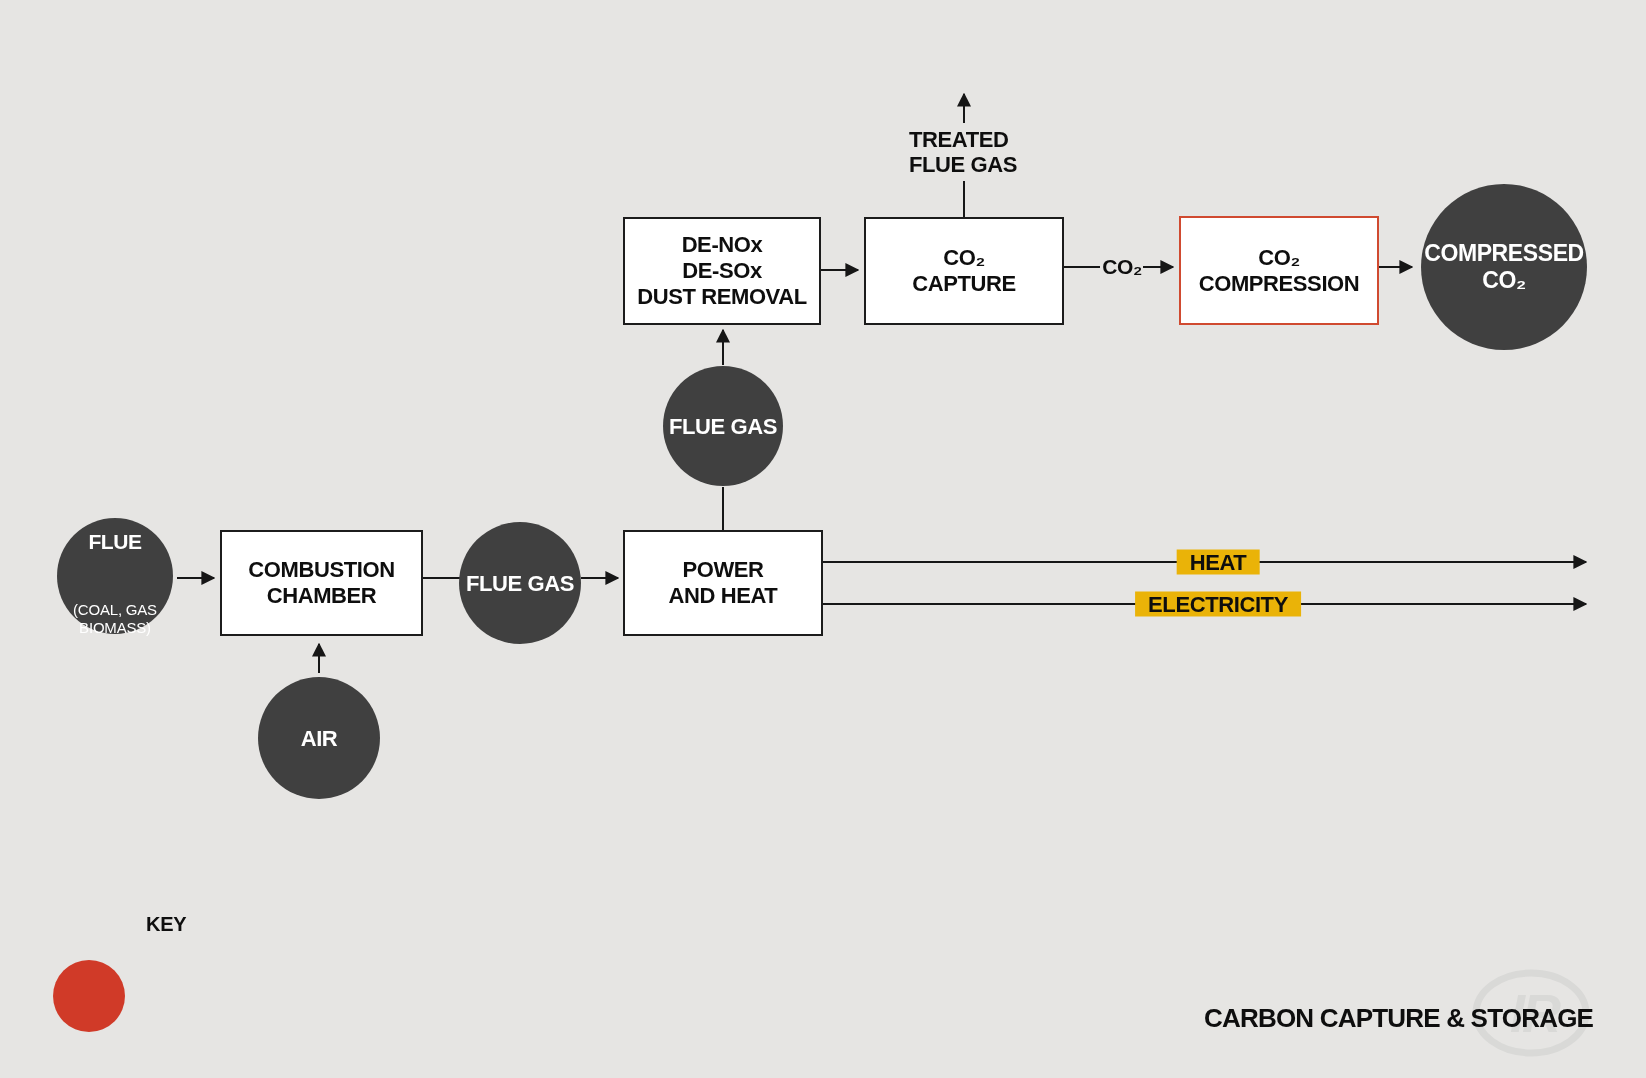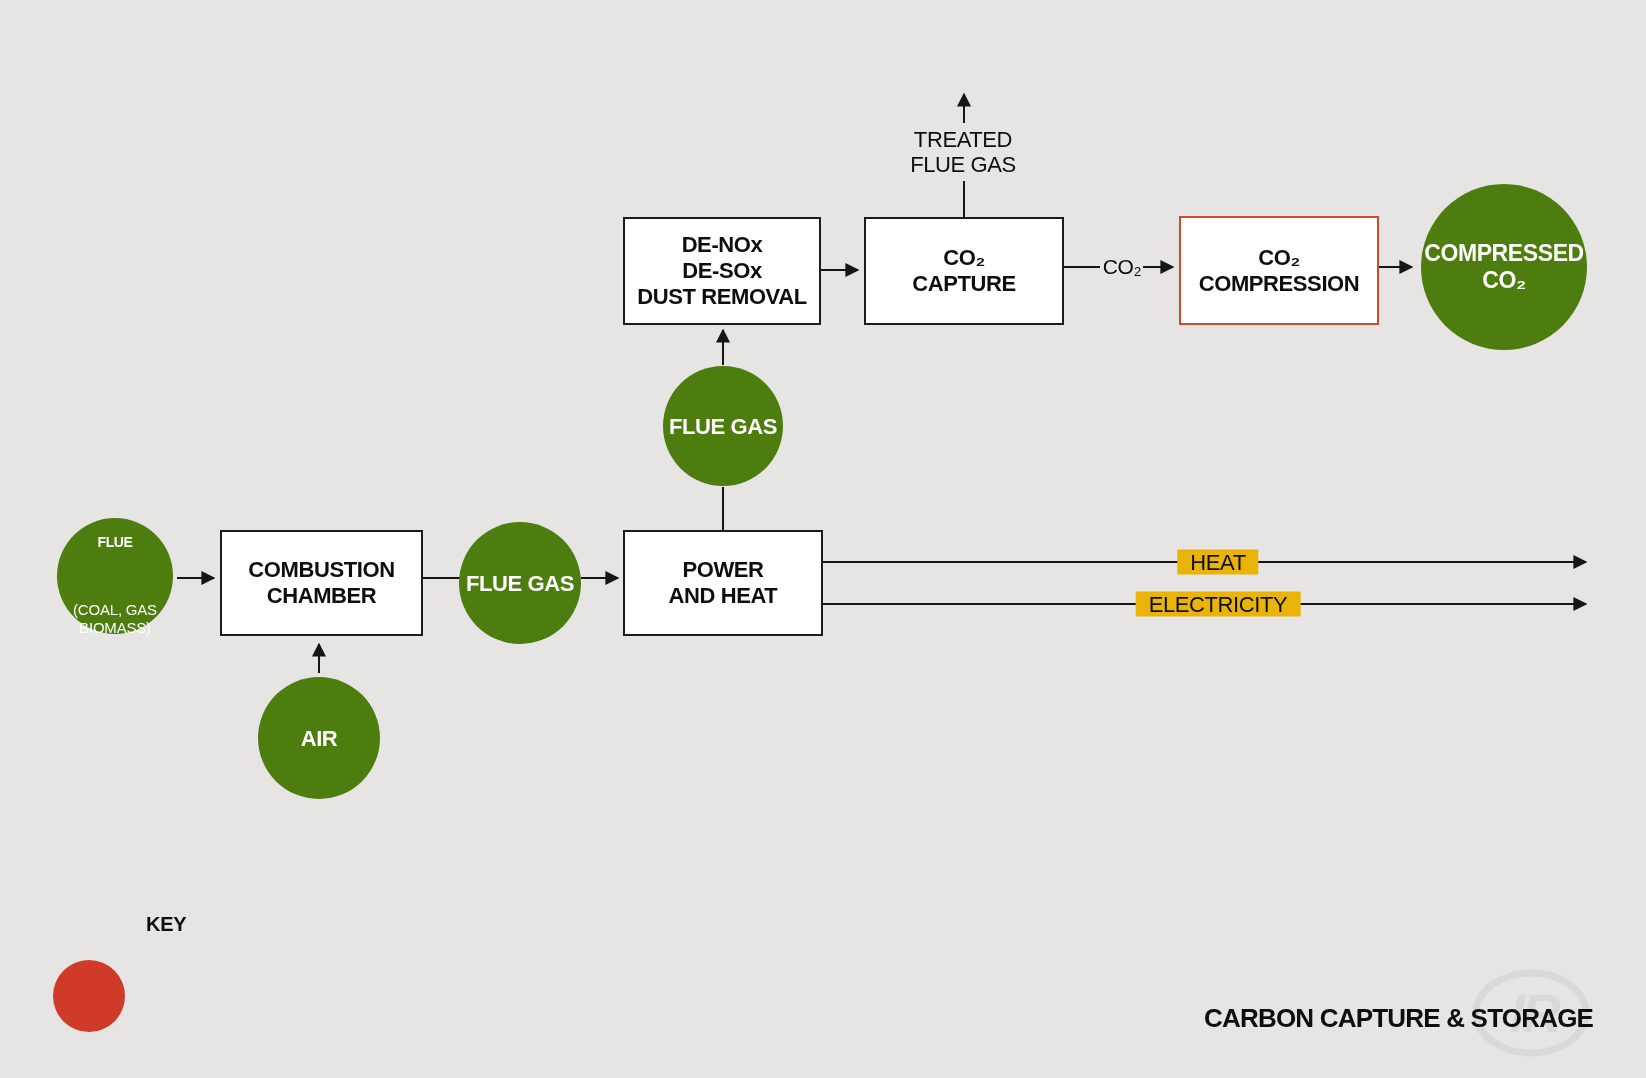--- a/index.html
+++ b/index.html
@@ -7,24 +7,24 @@
     position:relative;width:1646px;height:1078px;overflow:hidden;
     background:#e6e5e3;
     font-family:"Liberation Sans","DejaVu Sans",sans-serif;
     color:#0e0e0e;
   }
   svg.connectors{position:absolute;left:0;top:0;z-index:1;}
   .node{position:absolute;z-index:2;display:flex;align-items:center;justify-content:center;text-align:center;box-sizing:border-box;}
   .box{background:#ffffff;border:2px solid #1c1c1c;}
   .box .lbl{font-weight:700;font-size:22px;line-height:26px;letter-spacing:-0.4px;white-space:pre-line;}
   .box.red-border{border:2px solid #d04a30;}
-  .circle{background:#4d7c0f;border-radius:50%;color:#ffffff;flex-direction:column;}
+  .circle{background:#404040;border-radius:50%;color:#ffffff;flex-direction:column;}
   .circle .lbl{font-weight:700;font-size:22px;line-height:25px;letter-spacing:-0.4px;white-space:pre-line;}
   .circle .sub{font-weight:400;font-size:15px;line-height:18px;letter-spacing:-0.2px;white-space:pre-line;margin-top:48px;}
-  .flow-label{position:absolute;z-index:3;transform:translate(-50%,-50%);font-weight:400;font-size:22px;line-height:25px;letter-spacing:-0.4px;text-align:center;white-space:pre-line;}
+  .flow-label{position:absolute;z-index:3;transform:translate(-50%,-50%);font-weight:700;font-size:22px;line-height:25px;letter-spacing:-0.4px;text-align:left;white-space:pre-line;}
   .masked{background:#eab308;padding:0 13px;}
   .key-heading{position:absolute;z-index:2;font-weight:700;font-size:20px;letter-spacing:-0.3px;}
   .key-dot{position:absolute;z-index:2;background:#d03a28;border-radius:50%;}
   .key-legend{position:absolute;z-index:2;font-weight:700;font-size:31px;line-height:35px;letter-spacing:-0.8px;white-space:pre-line;}
   .footer-title{position:absolute;z-index:3;font-weight:700;font-size:26px;letter-spacing:-0.8px;}
   .watermark{position:absolute;z-index:2;}
 </style>
 </head>
 <body>
 
@@ -53,21 +53,21 @@
       <line x1="823" y1="604" x2="1586" y2="604" marker-end="url(#ah)"></line>
     </g>
   </svg>
 
   <svg class="watermark" style="left:1468px;top:964px;" width="130" height="98">
     <ellipse cx="63" cy="49" rx="55" ry="40" fill="none" stroke="#d9d9d7" stroke-width="7"></ellipse>
     <text x="66" y="68" text-anchor="middle" font-family="Liberation Sans, DejaVu Sans, sans-serif" font-size="54" font-weight="700" font-style="italic" letter-spacing="-3" fill="#d9d9d7">IR</text>
   </svg>
 
   <div class="node circle" style="left:57px;top:518px;width:116px;height:116px;">
-    <div class="lbl" style="font-size:14px;line-height:22px;margin-top:16px;">FLUE</div>
+    <div class="lbl" style="font-size:21px;line-height:22px;margin-top:16px;">FLUE</div>
     <div class="sub">(COAL, GAS
 BIOMASS)</div>
   </div>
   <div class="node circle" style="left:258px;top:677px;width:122px;height:122px;">
     <div class="lbl">AIR</div>
   </div>
   <div class="node circle" style="left:459px;top:522px;width:122px;height:122px;">
     <div class="lbl">FLUE GAS</div>
   </div>
   <div class="node circle" style="left:663px;top:366px;width:120px;height:120px;">

